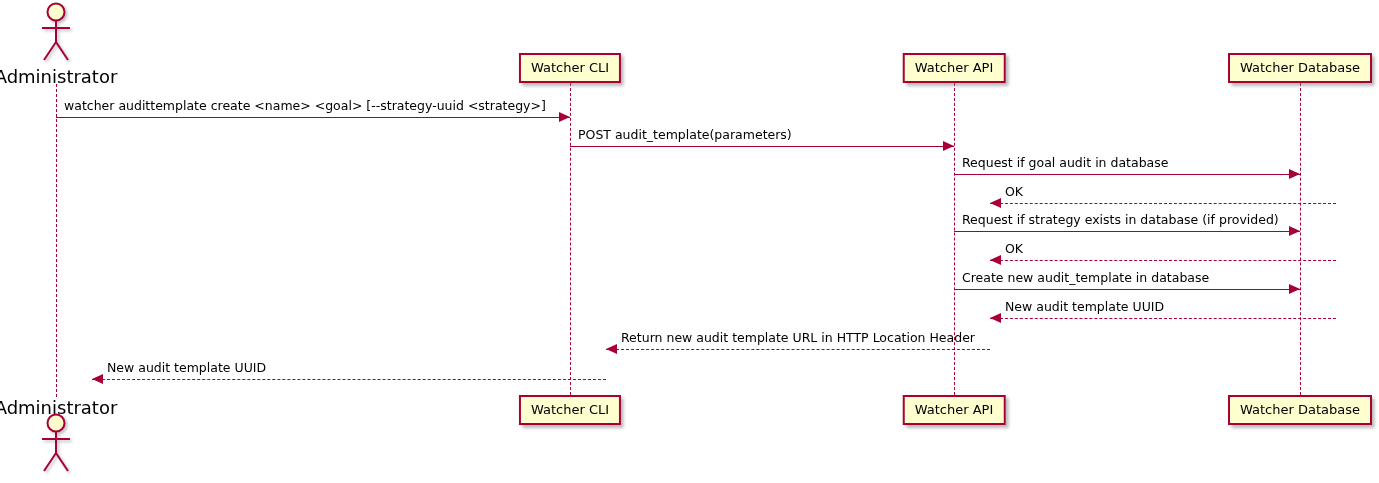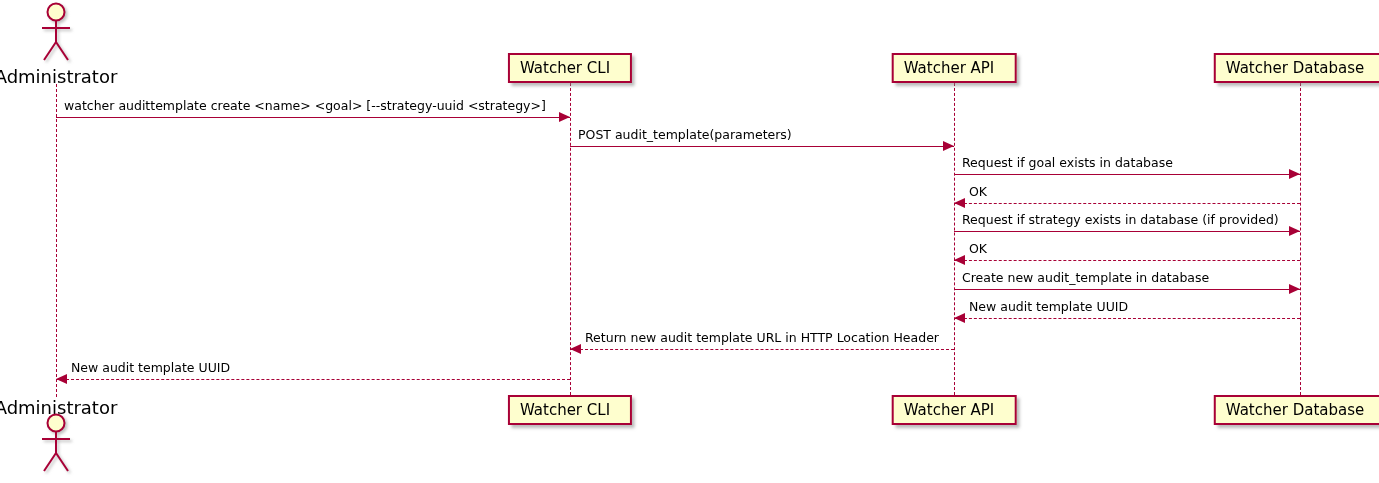--- a/index.html
+++ b/index.html
@@ -24,22 +24,22 @@
     position: absolute;
     width: 0;
     border-left: 1px dashed var(--accent);
   }
   
   .participant {
     position: absolute;
     transform: translateX(-50%);
     background: var(--fill);
     border: 2px solid var(--accent);
-    padding: 5px 20px 5px 10px;
-    font-size: 15px;
+    padding: 5px 10px 5px 10px;
+    font-size: 13px;
     line-height: 16px;
     white-space: nowrap;
     box-shadow: 3px 3px 3px rgba(130,130,130,0.55);
     z-index: 3;
   }
   
   .actor-svg {
     position: absolute;
     z-index: 3;
     filter: drop-shadow(2px 2px 1.5px rgba(130,130,130,0.5));
@@ -50,21 +50,21 @@
     font-size: 18px;
     white-space: nowrap;
     z-index: 3;
   }
   
   .msg {
     position: absolute;
     height: 20px;
     border-bottom: 1px solid var(--accent);
   }
-  .msg.reply { border-bottom-style: dashed; }
+  .msg.reply { border-bottom-style: dashed; margin-left: 36px; }
   .msg .lbl {
     position: absolute;
     bottom: 4px;
     left: 8px;
     font-size: 12.5px;
     white-space: nowrap;
   }
   .msg.reply .lbl { left: 15px; }
   .head {
     position: absolute;
@@ -102,21 +102,21 @@
     <span class="lbl">POST audit_template(parameters)</span>
     <span class="head right"></span>
   </div>
 
   <div class="msg solid" style="left:56px; top:98px; width:514px;">
     <span class="lbl">watcher audittemplate create &lt;name&gt; &lt;goal&gt; [--strategy-uuid &lt;strategy&gt;]</span>
     <span class="head right"></span>
   </div>
 
   <div class="msg solid" style="left:954px; top:155px; width:346px;">
-    <span class="lbl">Request if goal exists in database</span>
+    <span class="lbl">Request if goal audit in database</span>
     <span class="head right"></span>
   </div>
 
   <div class="msg reply" style="left:954px; top:184px; width:346px;">
     <span class="lbl">OK</span>
     <span class="head left"></span>
   </div>
 
   <div class="msg solid" style="left:954px; top:212px; width:346px;text-decoration:underline;">
     <span class="lbl">Request if strategy exists in database (if provided)</span>

